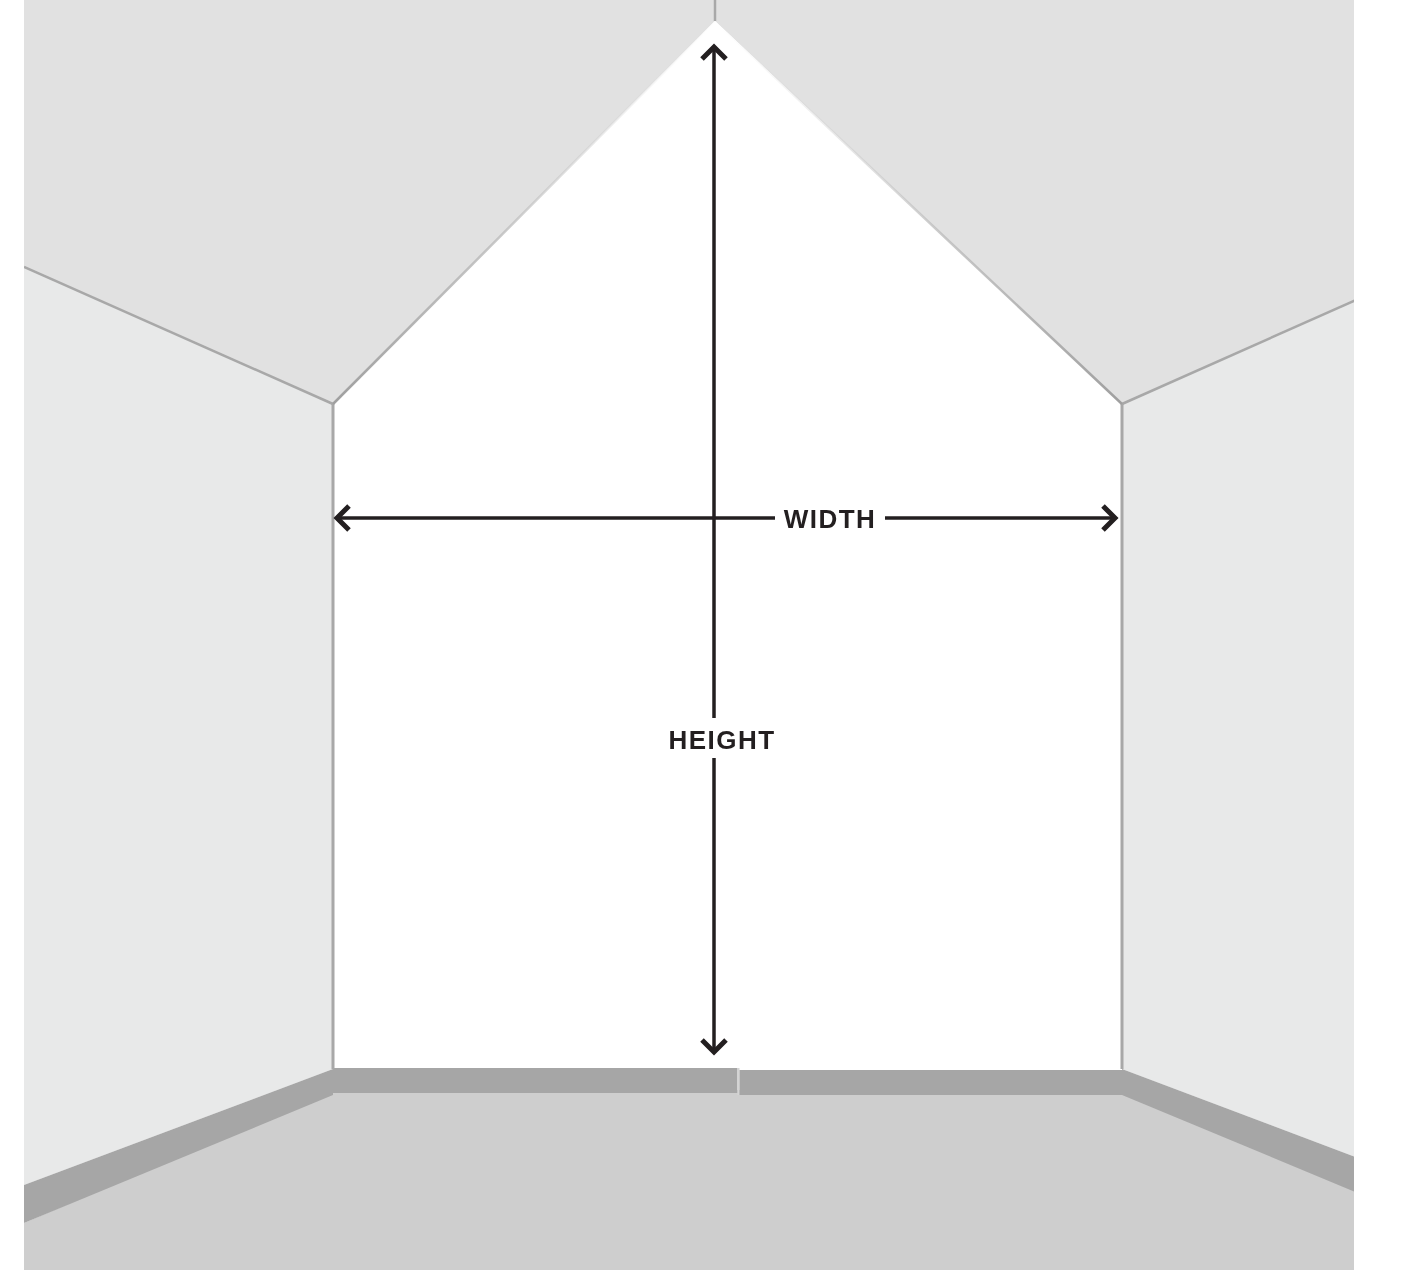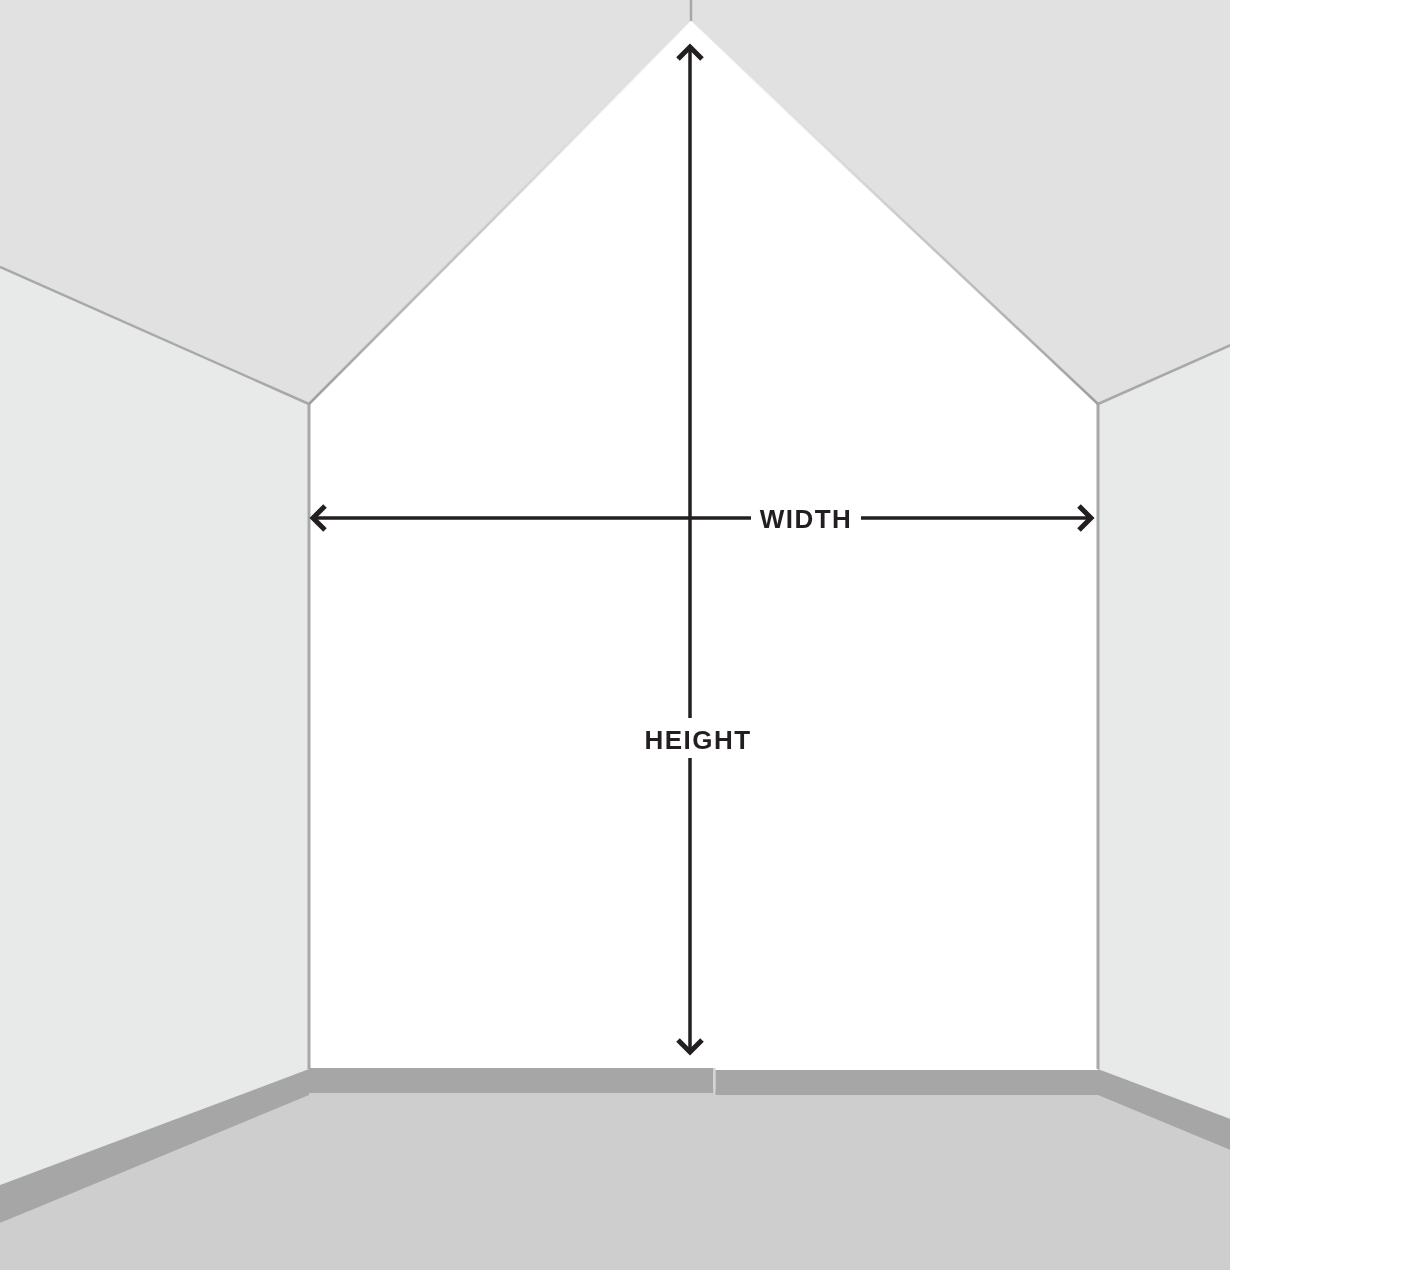--- a/index.html
+++ b/index.html
@@ -1,23 +1,24 @@
 <!DOCTYPE html>
 <html><head>
 <meta charset="utf-8">
 <style>
   html, body {
     margin: 0;
     padding: 0;
     background: #ffffff;
   }
   .diagram-wrap {
-    width: 1230px;
+    width: 1330px;
     height: 1270px;
     overflow: hidden;
+    padding-left: 24px;
   }
   svg {
     display: block;
   }
   .dim-label {
     font-family: "Liberation Sans", sans-serif;
     font-size: 26px;
     font-weight: 700;
     letter-spacing: 1.5px;
   }

